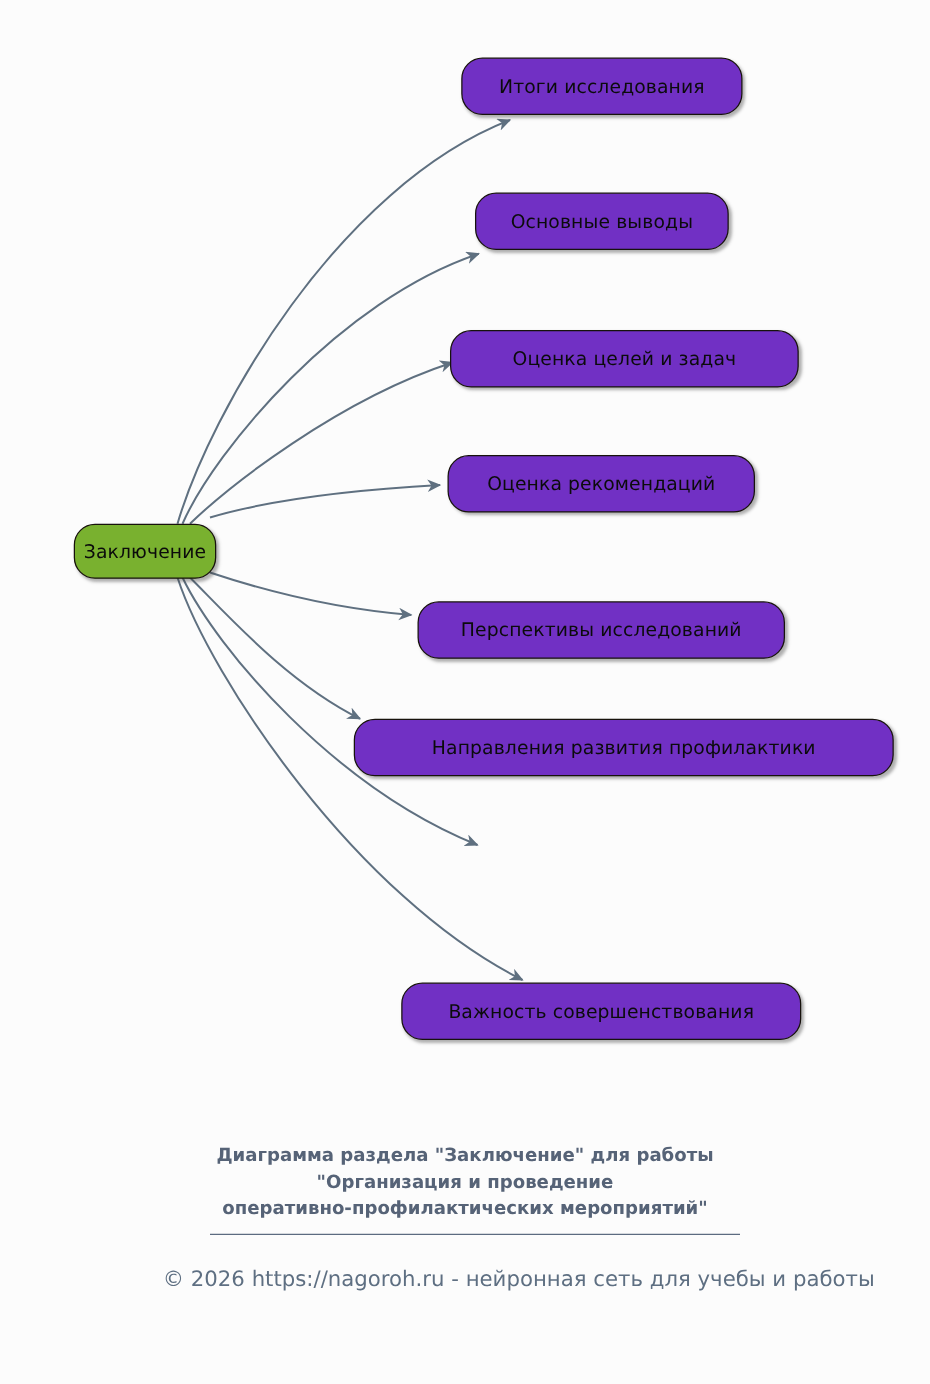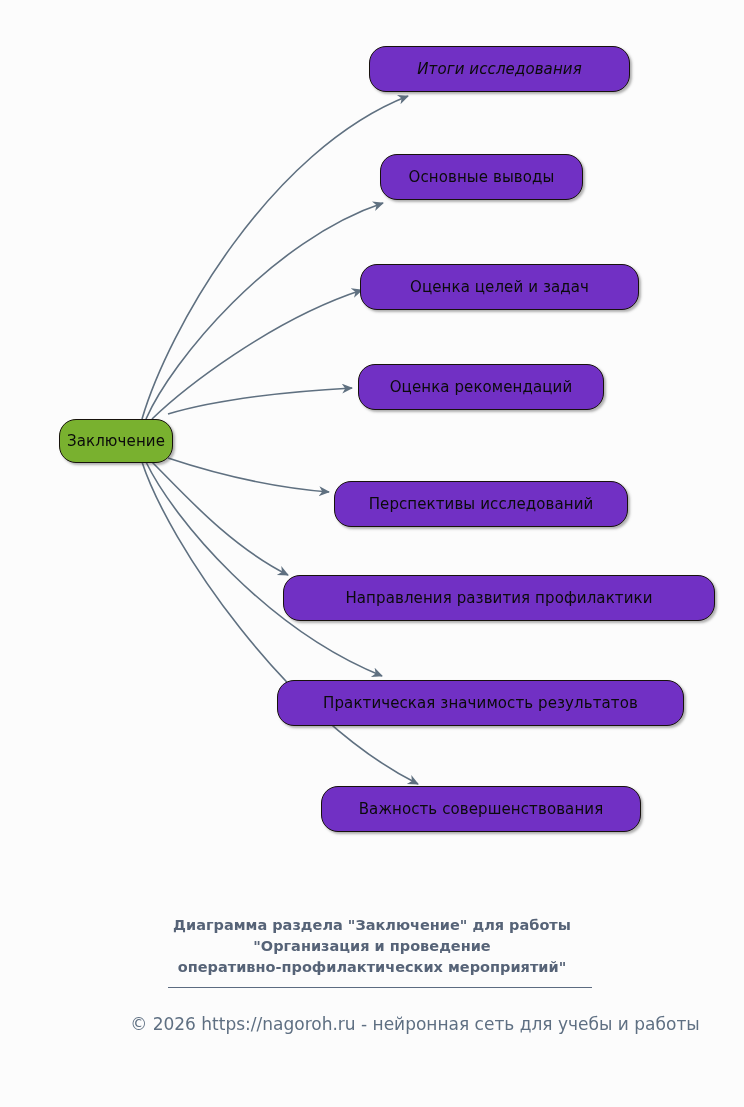--- a/index.html
+++ b/index.html
@@ -126,21 +126,21 @@
         <path d="M152,462 C184,494 230,546 288,575"></path>
         <path d="M146,462 C174,520 268,630 382,676"></path>
         <path d="M142,462 C168,542 286,718 418,784"></path>
       </g>
     </svg>
 
     <div class="node root" style="left:59px; top:419px; width:114px; height:44px;">
       <span>Заключение</span>
     </div>
 
-    <div class="node leaf" style="left:369px; top:46px; width:261px; height:46px;font-style:italic;">
+    <div class="node leaf" style="left:369px; top:46px; width:225px; height:46px;">
       <span>Итоги исследования</span>
     </div>
 
     <div class="node leaf" style="left:380px; top:154px; width:203px; height:46px;">
       <span>Основные выводы</span>
     </div>
 
     <div class="node leaf" style="left:360px; top:264px; width:279px; height:46px;">
       <span>Оценка целей и задач</span>
     </div>
@@ -150,23 +150,20 @@
     </div>
 
     <div class="node leaf" style="left:334px; top:469px; width:294px; height:46px;margin-top:12px;">
       <span>Перспективы исследований</span>
     </div>
 
     <div class="node leaf" style="left:283px; top:575px; width:432px; height:46px;">
       <span>Направления развития профилактики</span>
     </div>
 
-    <div class="node leaf" style="left:277px; top:680px; width:407px; height:46px;">
-      <span>Практическая значимость результатов</span>
-    </div>
 
     <div class="node leaf" style="left:321px; top:786px; width:320px; height:46px;">
       <span>Важность совершенствования</span>
     </div>
 
   </div>
 
   <div class="caption">
     <span class="caption-line">Диаграмма раздела "Заключение" для работы</span>
     <span class="caption-line">"Организация и проведение</span>

